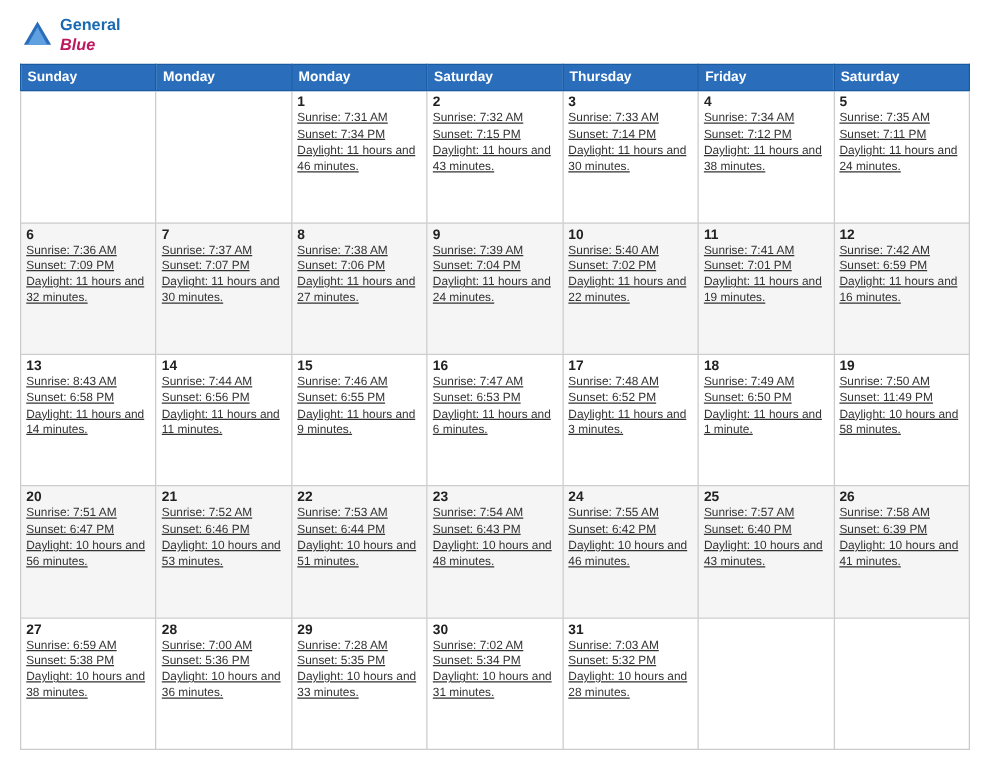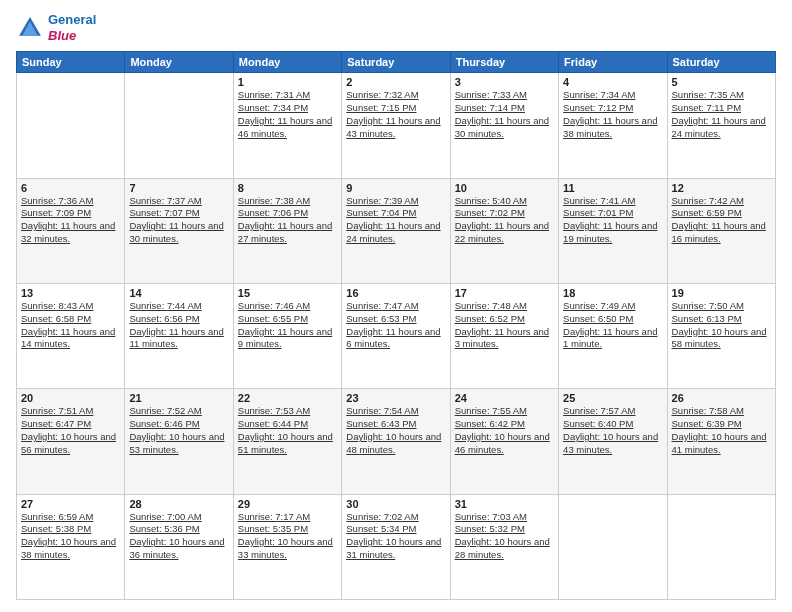--- a/index.html
+++ b/index.html
@@ -278,21 +278,21 @@
           <div class="day-info">
             <span>Sunrise: 7:49 AM</span><br>
             <span>Sunset: 6:50 PM</span><br>
             <span>Daylight: 11 hours and 1 minute.</span>
           </div>
           </td>
           <td>
             <span class="day-number">19</span>
           <div class="day-info">
             <span>Sunrise: 7:50 AM</span><br>
-            <span>Sunset: 6:13 PM</span><br>
+            <span>Sunset: 11:49 PM</span><br>
             <span>Daylight: 10 hours and 58 minutes.</span>
           </div>
           </td>
         </tr>
         <tr>
           <td>
             <span class="day-number">20</span>
           <div class="day-info">
             <span>Sunrise: 7:51 AM</span><br>
             <span>Sunset: 6:47 PM</span><br>
@@ -361,21 +361,21 @@
             <span class="day-number">28</span>
           <div class="day-info">
             <span>Sunrise: 7:00 AM</span><br>
             <span>Sunset: 5:36 PM</span><br>
             <span>Daylight: 10 hours and 36 minutes.</span>
           </div>
           </td>
           <td>
             <span class="day-number">29</span>
           <div class="day-info">
-            <span>Sunrise: 7:17 AM</span><br>
+            <span>Sunrise: 7:28 AM</span><br>
             <span>Sunset: 5:35 PM</span><br>
             <span>Daylight: 10 hours and 33 minutes.</span>
           </div>
           </td>
           <td>
             <span class="day-number">30</span>
           <div class="day-info">
             <span>Sunrise: 7:02 AM</span><br>
             <span>Sunset: 5:34 PM</span><br>
             <span>Daylight: 10 hours and 31 minutes.</span>

